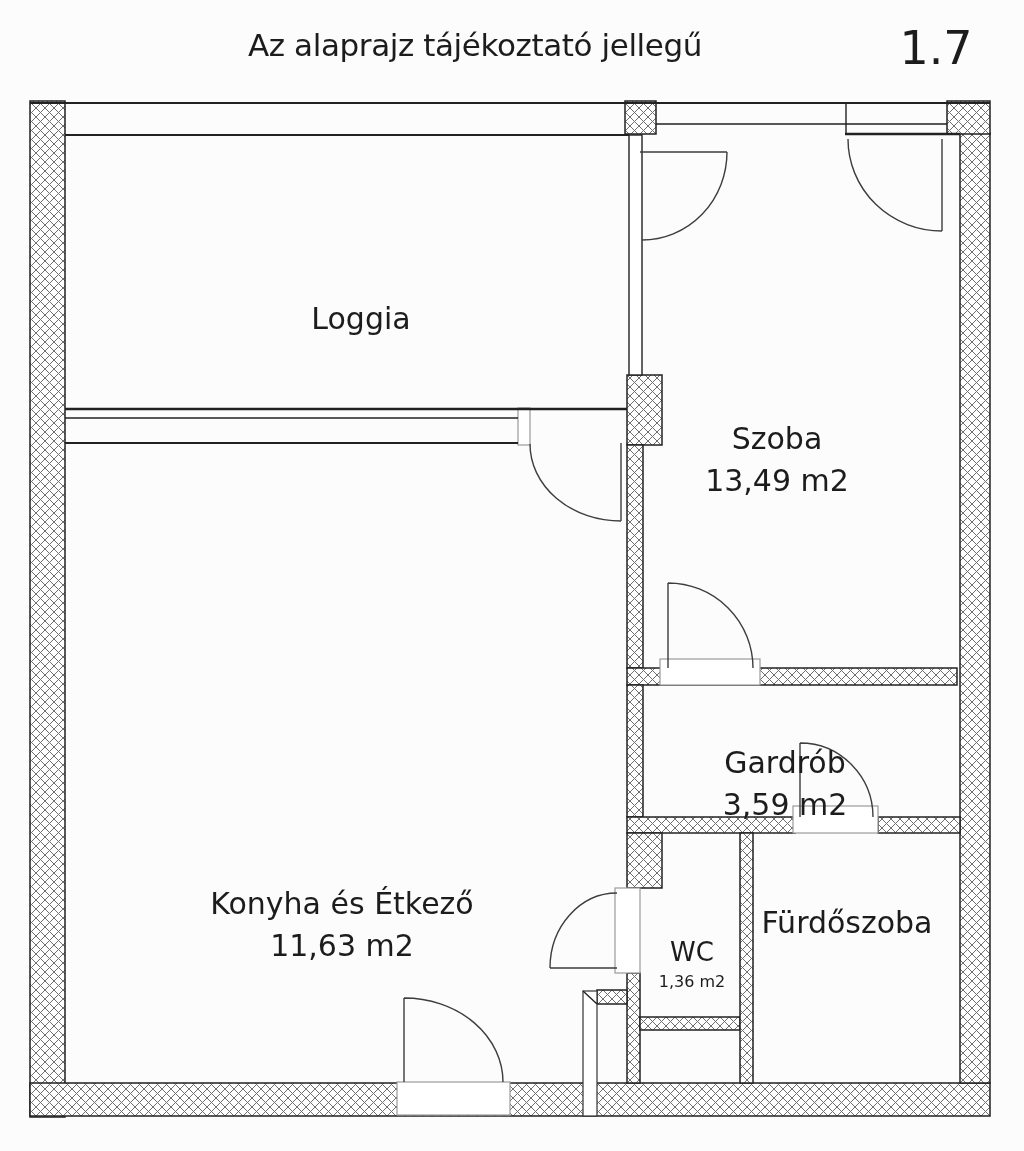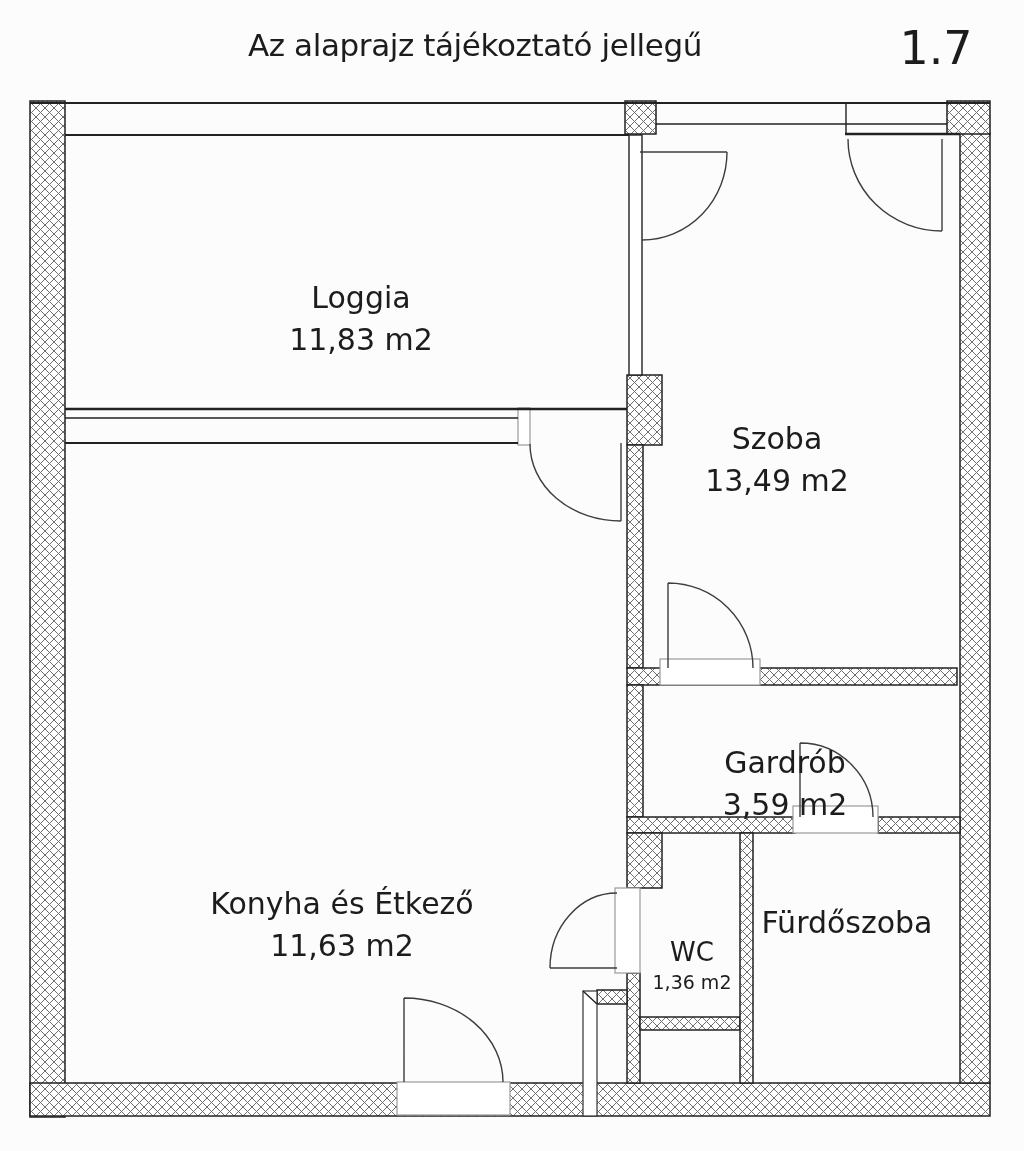--- a/index.html
+++ b/index.html
@@ -11,21 +11,21 @@
        font-family:"DejaVu Sans","Liberation Sans",sans-serif;}
   .page{position:relative;width:1024px;height:909px;background:var(--bg);}
   .plan-svg{position:absolute;left:0;top:0;}
   .title{position:absolute;left:475px;top:45px;transform:translate(-50%,-50%);
          font-size:31px;letter-spacing:-0.4px;color:var(--text);white-space:nowrap;}
   .plan-number{position:absolute;left:936px;top:48px;transform:translate(-50%,-50%);
          font-size:46px;color:var(--text);}
   .label{position:absolute;transform:translate(-50%,-50%);text-align:center;
          color:var(--text);font-size:30px;line-height:42px;white-space:nowrap;margin-top:36px;}
   .label.small{font-size:26px;line-height:30px;}
-  .label.small .ra{font-size:19px;}
+  .label.small .ra{font-size:16px;}
   .wall{fill:url(#hatch);stroke:var(--line);stroke-width:1.5;}
   .thin-wall{fill:var(--paper);stroke:var(--line);stroke-width:1.4;}
   .thr{fill:var(--paper);stroke:#9a9a9a;stroke-width:1.2;}
   .ln{stroke:var(--line);fill:none;stroke-width:1.4;}
   .w2{stroke-width:2.2;}
   .w26{stroke-width:2.6;}
   .door{stroke:var(--door);stroke-width:1.4;fill:none;}
   .duct{fill:var(--paper);stroke:#333333;stroke-width:1.2;}
   .hatchline{stroke:var(--hatch);stroke-width:1;}
 </style>
@@ -86,21 +86,20 @@
     <path class="door" d="M800,743 V817 M800,743 A73,74 0 0 1 873,817"></path>
     <path class="door" d="M550,968 H617 M550,968 A67,75 0 0 1 617,893"></path>
     <path class="door" d="M404,998 V1082 M404,998 A99,84 0 0 1 503,1082"></path>
 
     <rect class="duct" x="583" y="991" width="14" height="125"></rect>
     <path class="ln" d="M583,991 L597,1004"></path>
   </svg>
 
   <div class="label" style="left:361px;top:283px">
     <div class="rn">Loggia</div>
-    <div class="ra">11,83 m2</div>
   </div>
   <div class="label" style="left:777px;top:424px">
     <div class="rn">Szoba</div>
     <div class="ra">13,49 m2</div>
   </div>
   <div class="label" style="left:785px;top:748px">
     <div class="rn">Gardrób</div>
     <div class="ra">3,59 m2</div>
   </div>
   <div class="label" style="left:342px;top:889px">

